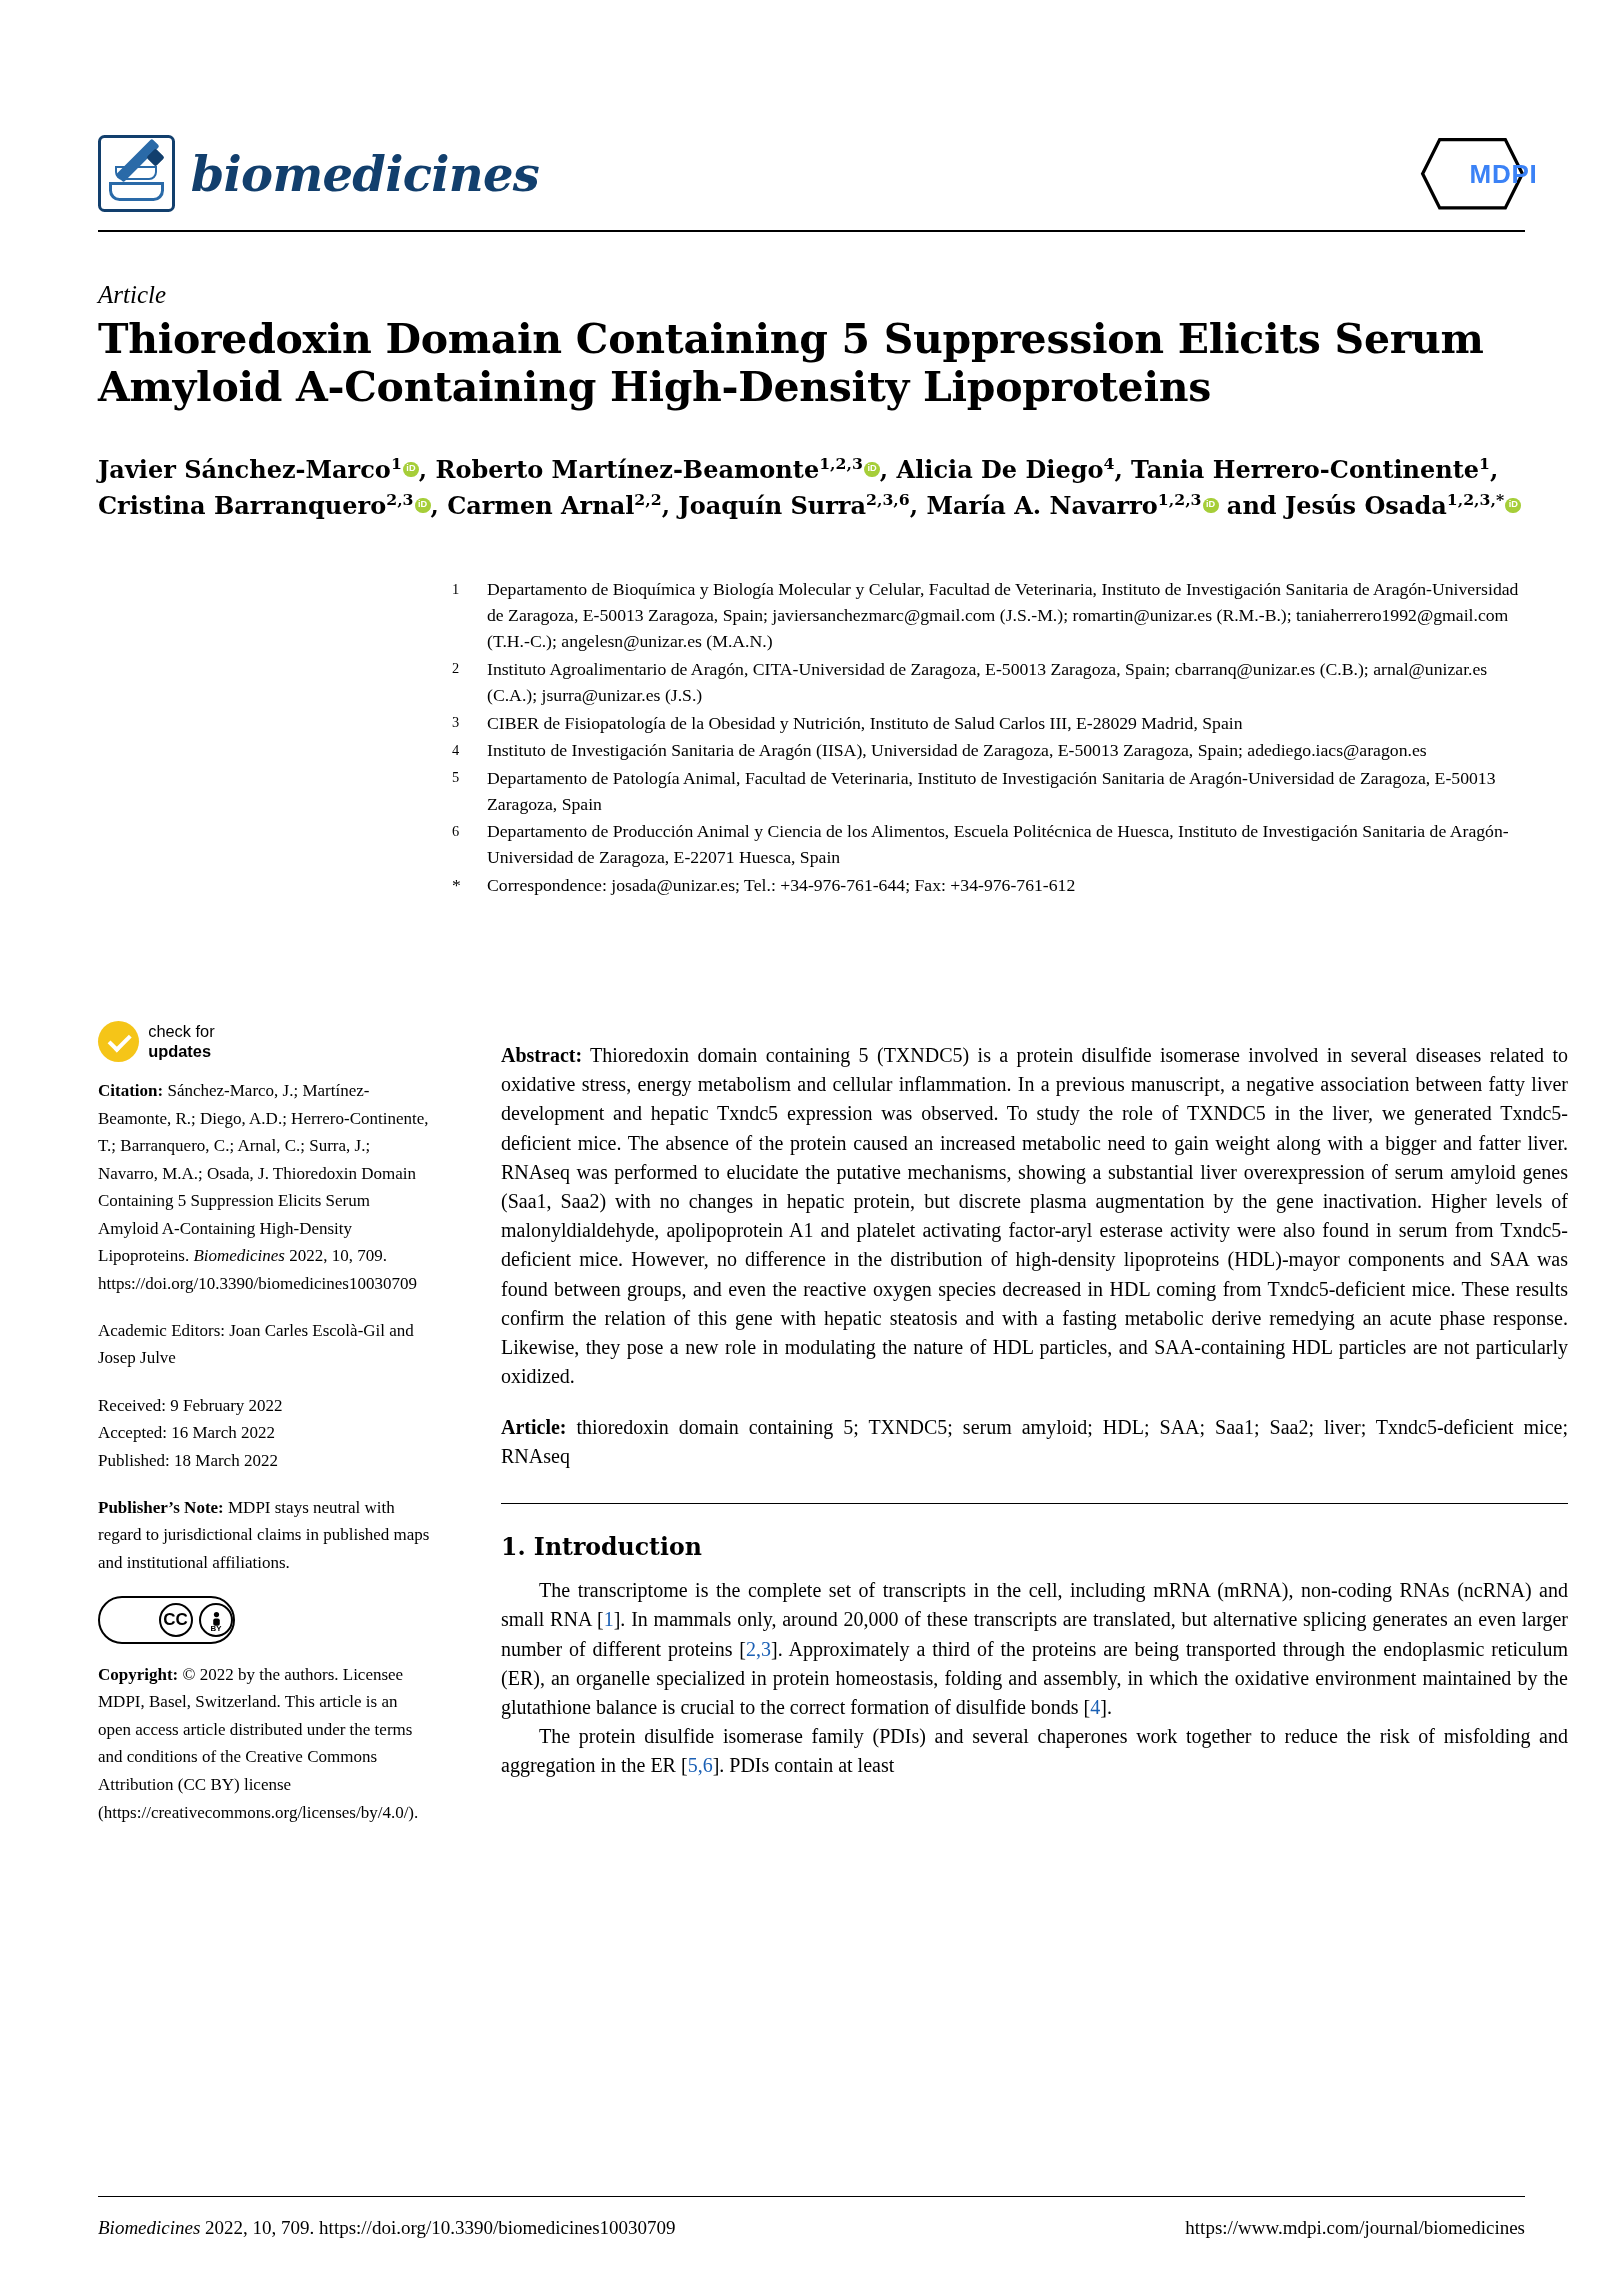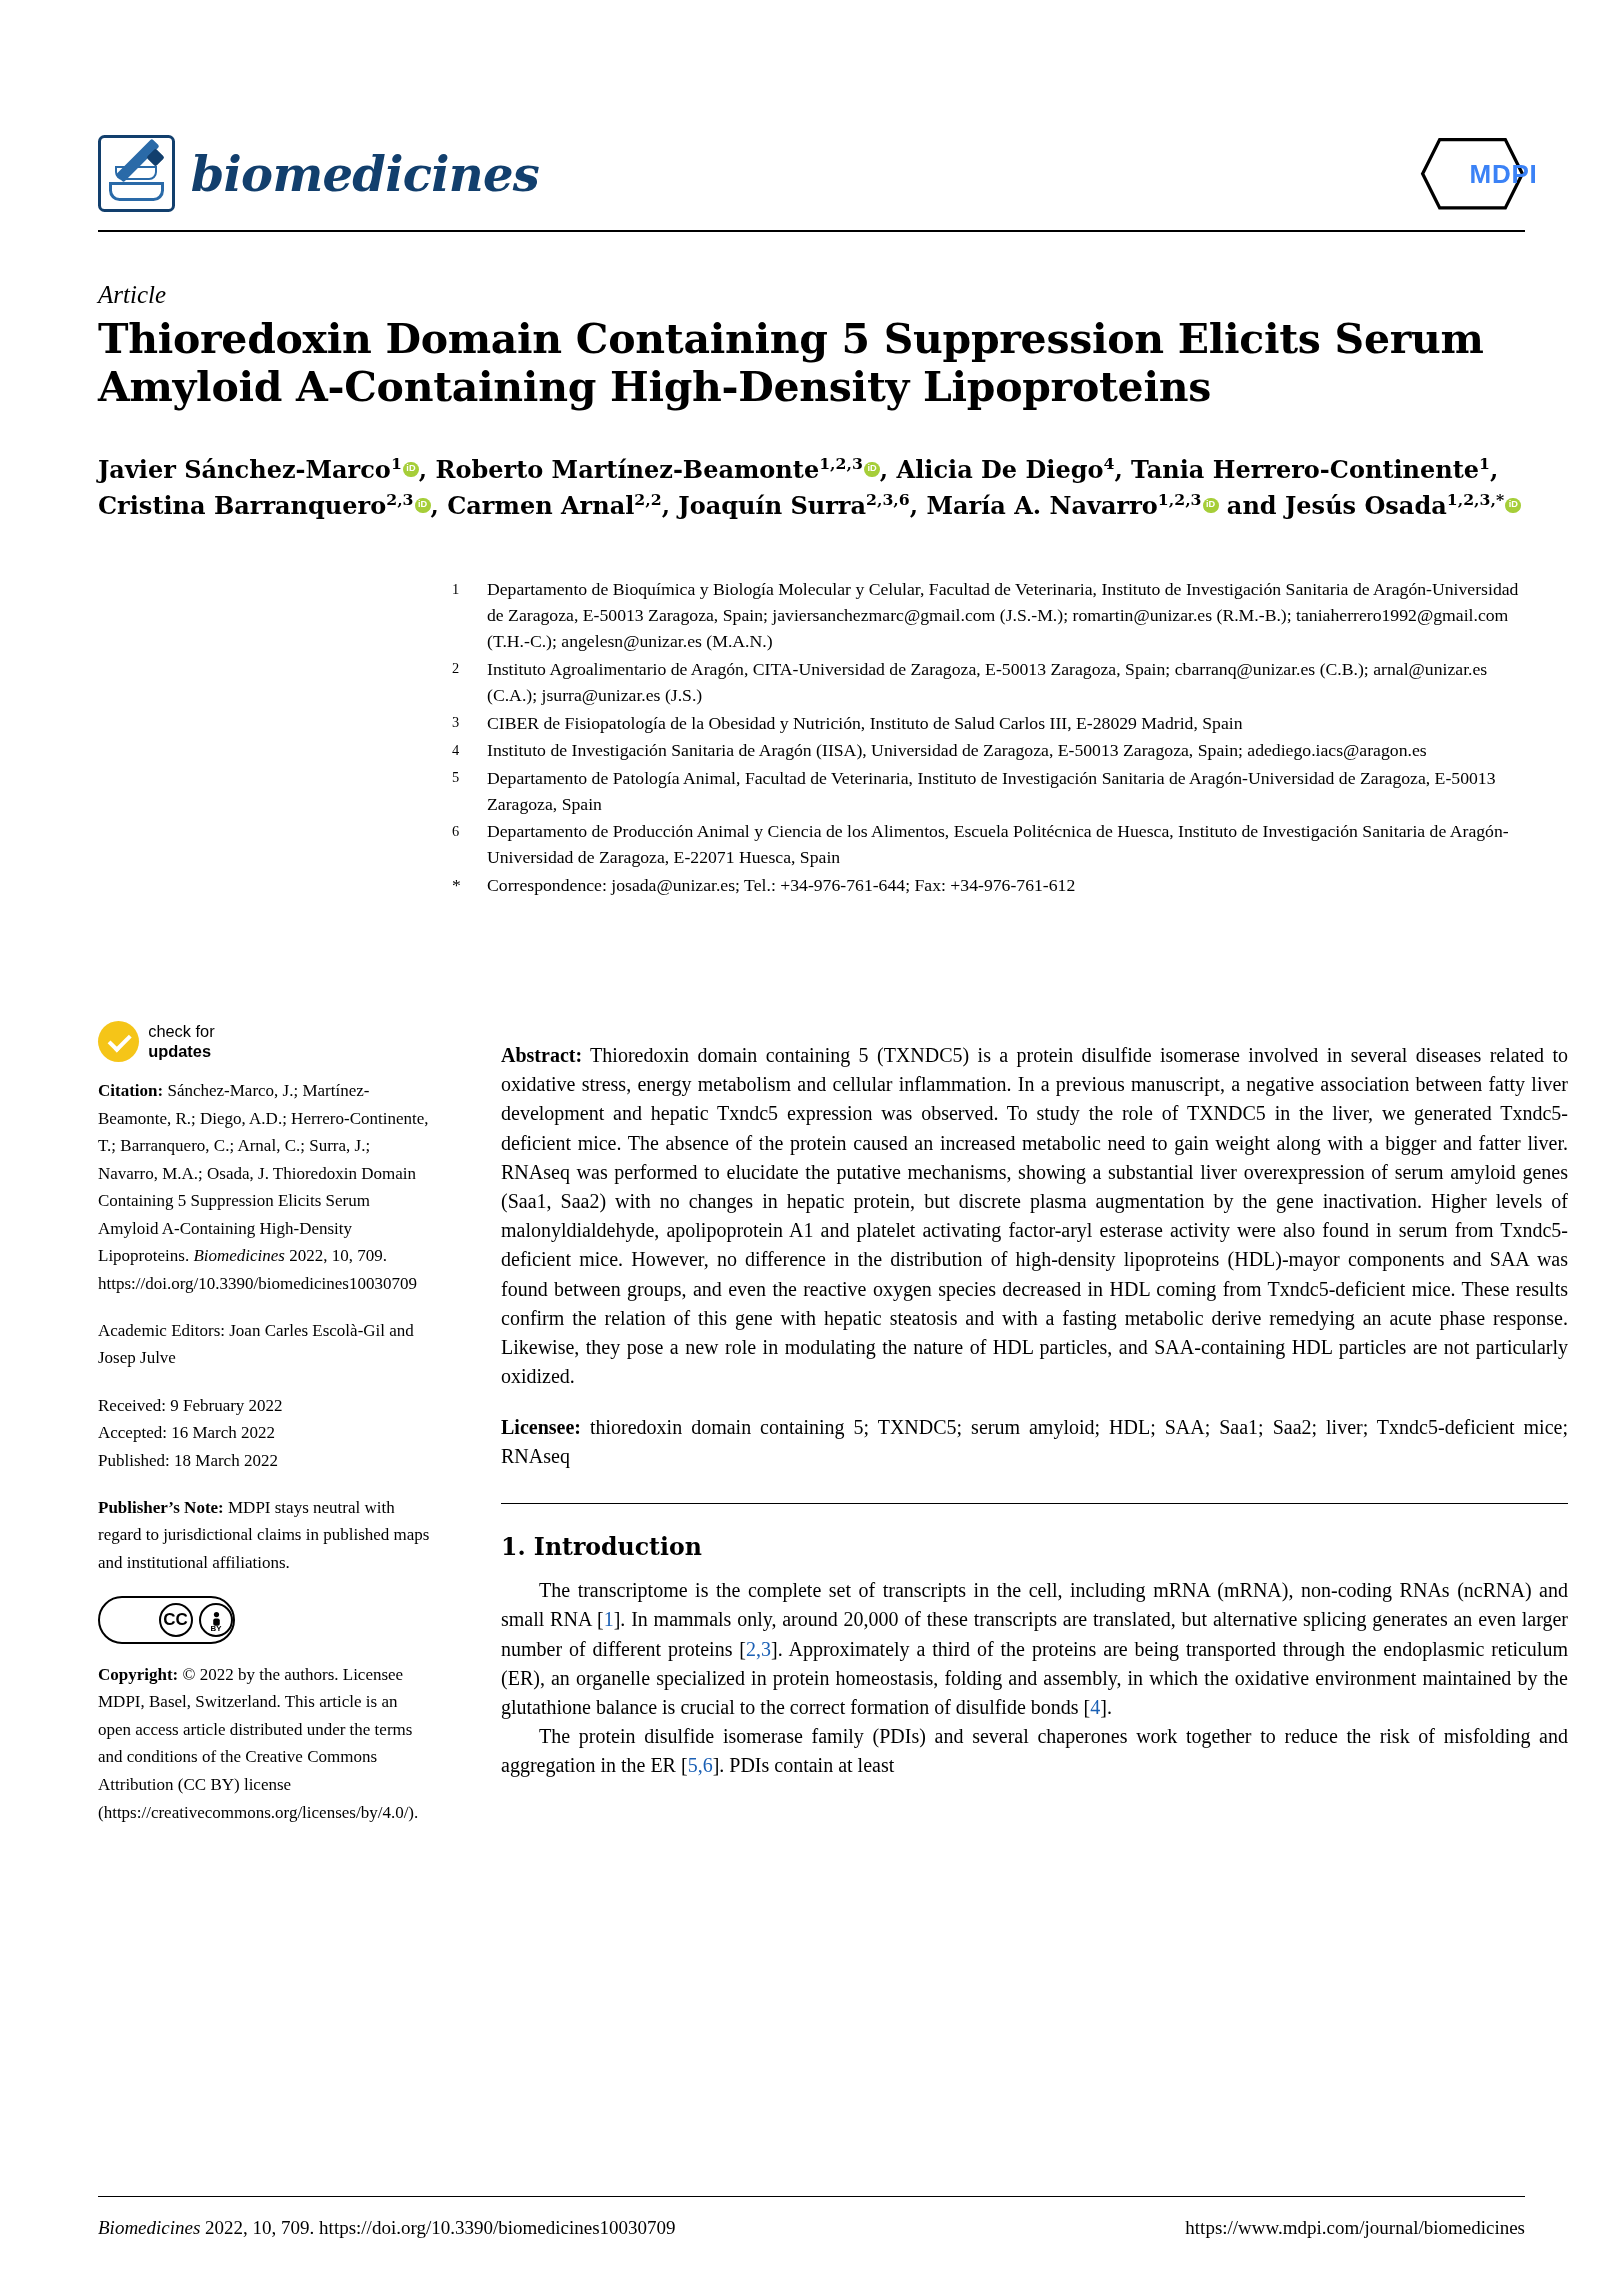--- a/index.html
+++ b/index.html
@@ -450,21 +450,21 @@
       <b>Copyright:</b><span> © 2022 by the authors. Licensee MDPI, Basel, Switzerland. This article is an open access article distributed under the terms and conditions of the Creative Commons Attribution (CC BY) license (https://creativecommons.org/licenses/by/4.0/).</span>
     </div>
   </div>
 
   <div class="main-col">
     <div class="abstract">
       <p><b>Abstract:</b><span> Thioredoxin domain containing 5 (TXNDC5) is a protein disulfide isomerase involved in several diseases related to oxidative stress, energy metabolism and cellular inflammation. In a previous manuscript, a negative association between fatty liver development and hepatic Txndc5 expression was observed. To study the role of TXNDC5 in the liver, we generated Txndc5-deficient mice. The absence of the protein caused an increased metabolic need to gain weight along with a bigger and fatter liver. RNAseq was performed to elucidate the putative mechanisms, showing a substantial liver overexpression of serum amyloid genes (Saa1, Saa2) with no changes in hepatic protein, but discrete plasma augmentation by the gene inactivation. Higher levels of malonyldialdehyde, apolipoprotein A1 and platelet activating factor-aryl esterase activity were also found in serum from Txndc5-deficient mice. However, no difference in the distribution of high-density lipoproteins (HDL)-mayor components and SAA was found between groups, and even the reactive oxygen species decreased in HDL coming from Txndc5-deficient mice. These results confirm the relation of this gene with hepatic steatosis and with a fasting metabolic derive remedying an acute phase response. Likewise, they pose a new role in modulating the nature of HDL particles, and SAA-containing HDL particles are not particularly oxidized.</span></p>
     </div>
 
     <div class="keywords">
-      <b>Licensee:</b><span> thioredoxin domain containing 5; TXNDC5; serum amyloid; HDL; SAA; Saa1; Saa2; liver; Txndc5-deficient mice; RNAseq</span>
+      <b>Article:</b><span> thioredoxin domain containing 5; TXNDC5; serum amyloid; HDL; SAA; Saa1; Saa2; liver; Txndc5-deficient mice; RNAseq</span>
     </div>
 
     <div class="rule"></div>
 
     <div class="sec-head">1. Introduction</div>
     <p class="body-p"><span>The transcriptome is the complete set of transcripts in the cell, including mRNA (mRNA), non-coding RNAs (ncRNA) and small RNA [</span><span class="cite">1</span><span>]. In mammals only, around 20,000 of these transcripts are translated, but alternative splicing generates an even larger number of different proteins [</span><span class="cite">2,3</span><span>]. Approximately a third of the proteins are being transported through the endoplasmic reticulum (ER), an organelle specialized in protein homeostasis, folding and assembly, in which the oxidative environment maintained by the glutathione balance is crucial to the correct formation of disulfide bonds [</span><span class="cite">4</span><span>].</span></p>
     <p class="body-p"><span>The protein disulfide isomerase family (PDIs) and several chaperones work together to reduce the risk of misfolding and aggregation in the ER [</span><span class="cite">5,6</span><span>]. PDIs contain at least</span></p>
   </div>
 
   <div class="footer-rule"></div>

